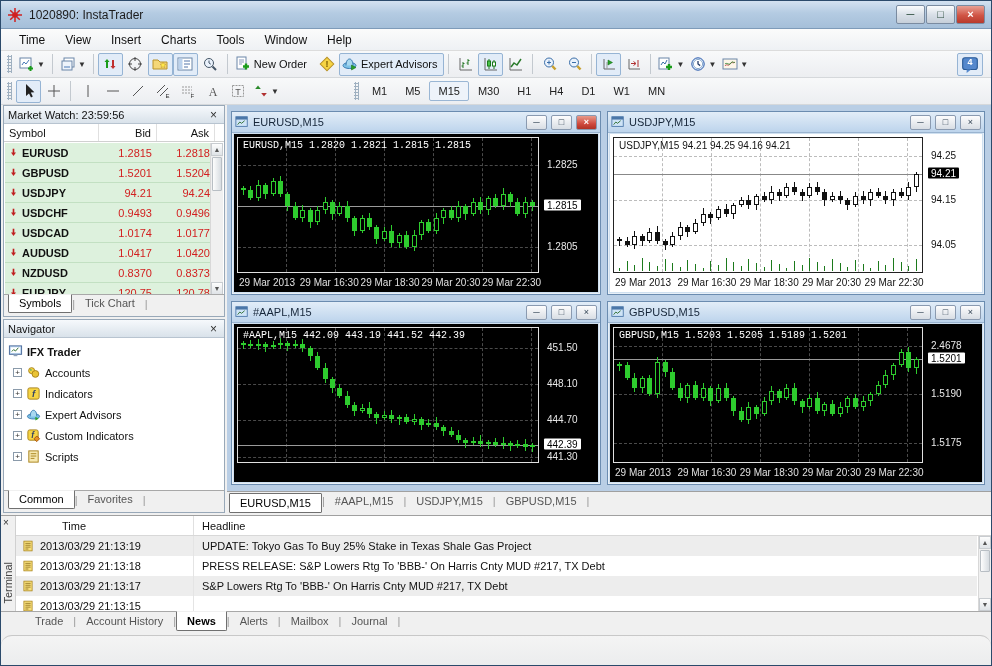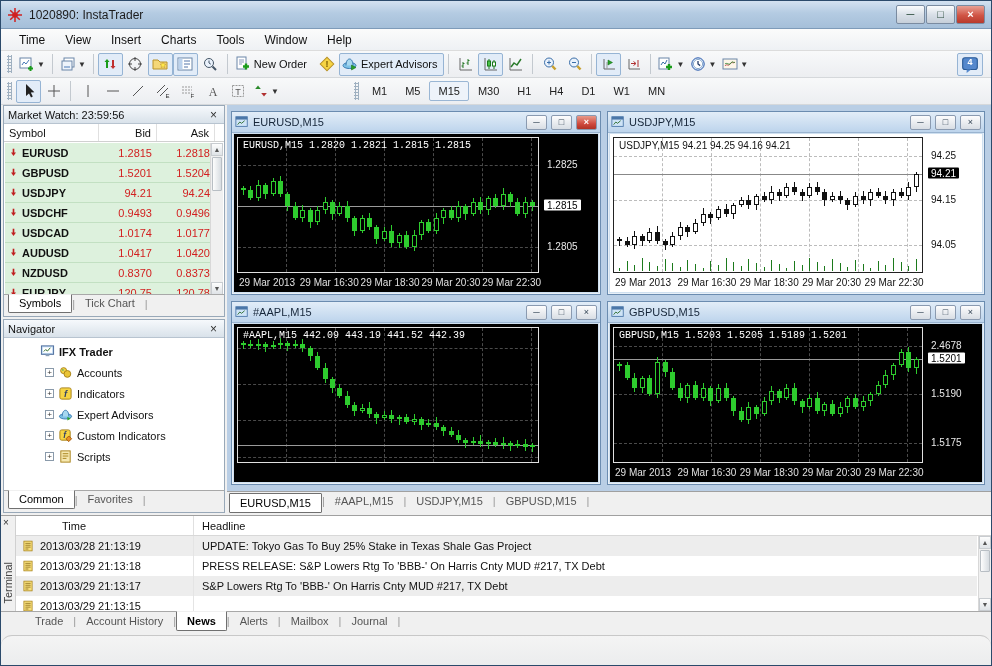--- a/index.html
+++ b/index.html
@@ -48,21 +48,21 @@
   .mwscroll{right:1px;top:37px;height:152px;}
   .sarrow{height:13px;display:flex;align-items:center;justify-content:center;font-size:7px;color:#555;background:linear-gradient(#fdfdfd,#dfe3e7);border:1px solid #c8ccd0;}
   .sarrow.bottom{position:absolute;bottom:0;left:0;right:0;}
   .sthumb{position:absolute;left:1px;right:1px;top:14px;height:34px;background:linear-gradient(90deg,#fdfdfd,#d7dce1);border:1px solid #b8bec4;border-radius:1px;}
   .tabstrip{position:absolute;left:0;right:0;bottom:0;height:22px;background:#f0f0f0;border-top:1px solid #a8a8a8;display:flex;align-items:flex-start;padding-left:4px;font-size:11px;}
   .tab{padding:2px 10px 3px;color:#555;margin-top:0;}
   .tab.active{background:#fff;border:1px solid #707070;border-top:1px solid #f0f0f0;color:#000;border-radius:0 0 2px 2px;margin-top:-1px;}
   .tabdiv{color:#999;margin-top:3px;}
   
   .tree{position:absolute;left:0;right:0;top:18px;bottom:22px;background:#fff;overflow:hidden;padding:3px 0 0 4px;}
-  .trow{display:flex;align-items:center;height:21px;font-size:11px;color:#111;gap:4px;margin-left:32px;}
+  .trow{display:flex;align-items:center;height:21px;font-size:11px;color:#111;gap:4px;}
   .trow .plus{width:9px;height:9px;border:1px solid #8a9aaa;background:#fff;font-size:8px;line-height:7px;text-align:center;color:#333;margin-left:3px;}
   .trow.child{padding-left:2px;}
   .trow .tlbl{font-weight:bold;}
   
   .mdi{position:absolute;left:0;top:0;right:0;height:386px;background:#b9cee5;overflow:hidden;}
   .cwin{position:absolute;border:1px solid #6b8cb0;background:#cfe0f0;box-shadow:0 0 0 1px #e8f0f8 inset;}
   .ctitle{height:21px;background:linear-gradient(#e2edf8,#bdd4ec);display:flex;align-items:center;padding:0 3px;gap:4px;border-bottom:1px solid #9ab4d0;}
   .ctxt{flex:1;font-size:11px;color:#16263a;}
   .cbtn{width:21px;height:15px;border:1px solid #8a9ab0;border-radius:2px;background:linear-gradient(#fdfdfd,#d8dde4);display:flex;align-items:center;justify-content:center;font-size:9px;color:#345;line-height:1;}
   .cbtn.close.red{background:linear-gradient(#e89a8a,#cf4a3e 60%,#b03225);color:#fff;font-weight:bold;}
@@ -1057,20 +1057,27 @@
                 <div class="wick" style="left: 271.927px; top: 112.71px; height: 10.5315px;"></div>
                 <div class="cndl down" style="left: 269.927px; top: 114.75px; height: 3.1875px;"></div>
                 <div class="wick" style="left: 279.341px; top: 112.141px; height: 7.837px;"></div>
                 <div class="cndl up" style="left: 277.341px; top: 115.813px; height: 2.125px;"></div>
                 <div class="wick" style="left: 286.756px; top: 110.509px; height: 12.1635px;"></div>
                 <div class="cndl down" style="left: 284.756px; top: 115.813px; height: 3.1875px;"></div>
                 <div class="wick" style="left: 294.171px; top: 114.941px; height: 9.36275px;"></div>
                 <div class="cndl up" style="left: 292.171px; top: 116.981px; height: 2.01875px;"></div>
                 <span class="ohlc">#AAPL,M15 442.09 443.19 441.52 442.39</span>
               </div>
+              <div class="paxis">
+                <span class="plabel" style="top: 20.1875px;">451.50</span>
+                <span class="plabel" style="top: 56.3125px;">448.10</span>
+                <span class="plabel" style="top: 92.4375px;">444.70</span>
+                <span class="plabel" style="top: 128.562px;">441.30</span>
+                <span class="pbox" style="top: 116.981px;">442.39</span>
+              </div>
             </div>
           </div>
           <div class="cwin" style="left: 380px; top: 196px; width: 378px; height: 184px;">
             <div class="ctitle">
               <span class="svgicon">
                 <svg width="14" height="14" viewBox="0 0 16 16">
                   <rect x="1" y="2" width="13" height="11" fill="#cfe4f7" stroke="#4a76a8"></rect>
                   <rect x="1" y="2" width="13" height="3.2" fill="#4a76a8"></rect>
                   <path d="M3 11l2.5-3 2 1.5L11 6.5" stroke="#2a6a2a" fill="none"></path>
                 </svg>
@@ -1215,21 +1222,21 @@
       </div>
       <div class="newsrows" id="newsrows">
           <div class="newsrow">
             <span class="ntime">
               <span class="svgicon">
                 <svg width="12" height="12" viewBox="0 0 16 16">
                   <rect x="2.5" y="1.5" width="11" height="13" fill="#f6de7a" stroke="#a8821a"></rect>
                   <path d="M4.5 4.5h7M4.5 7h7M4.5 9.5h7M4.5 12h4" stroke="#8a6a1a"></path>
                 </svg>
               </span>
-              <span>2013/03/28 21:13:19</span>
+              <span>2013/03/29 21:13:19</span>
             </span>
             <span class="nhead">UPDATE: Tokyo Gas To Buy 25% Stake in Texas Shale Gas Project</span>
           </div>
           <div class="newsrow">
             <span class="ntime">
               <span class="svgicon">
                 <svg width="12" height="12" viewBox="0 0 16 16">
                   <rect x="2.5" y="1.5" width="11" height="13" fill="#f6de7a" stroke="#a8821a"></rect>
                   <path d="M4.5 4.5h7M4.5 7h7M4.5 9.5h7M4.5 12h4" stroke="#8a6a1a"></path>
                 </svg>

